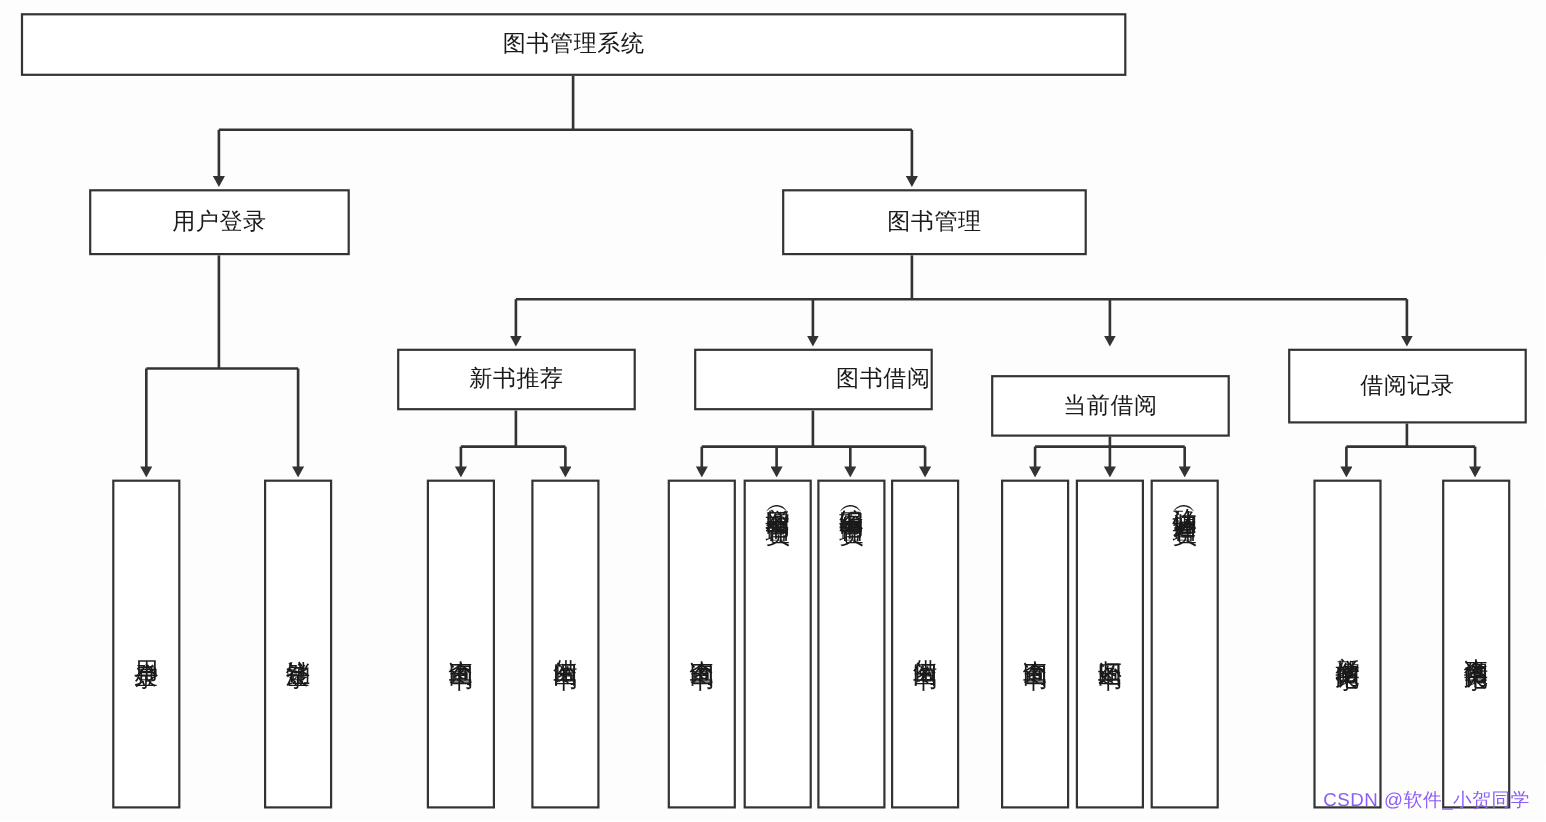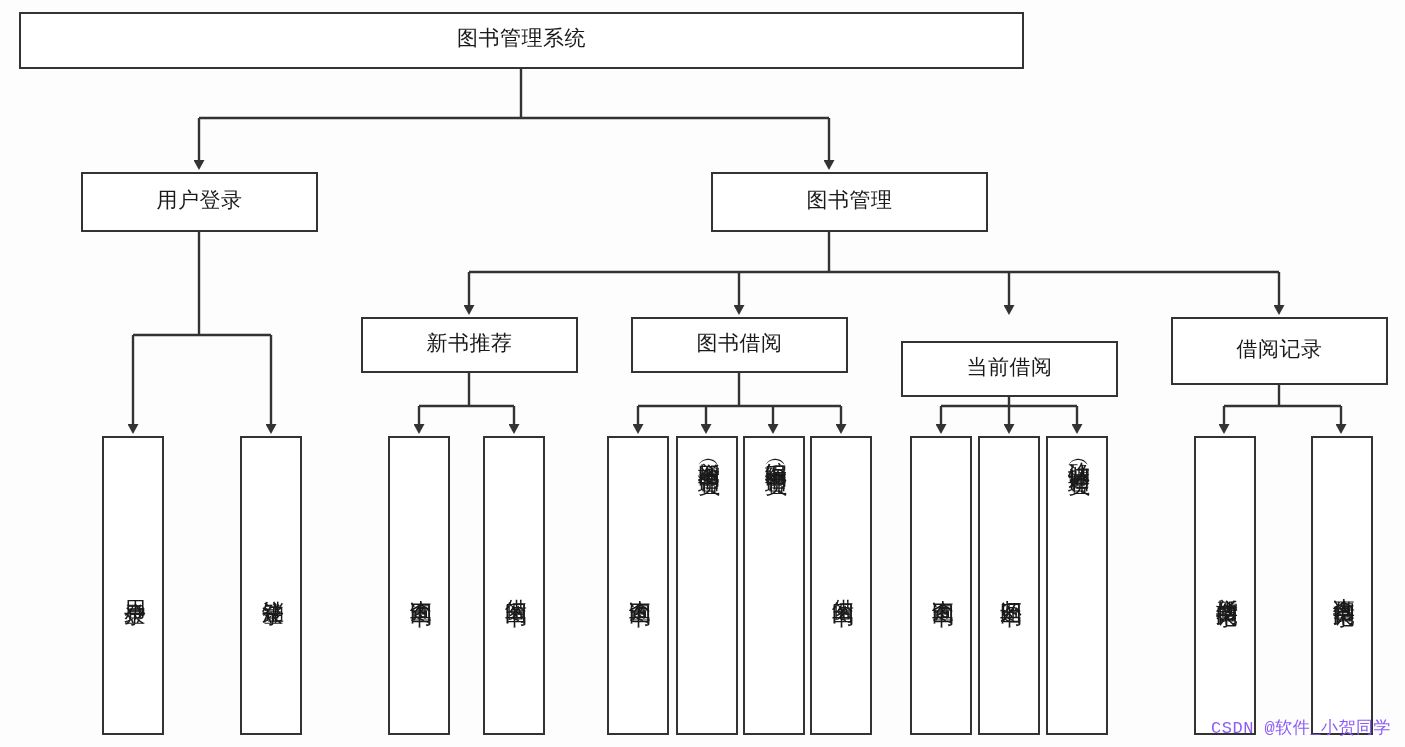--- a/index.html
+++ b/index.html
@@ -5,21 +5,21 @@
   html, body {
     margin: 0;
     padding: 0;
     background: #ffffff;
   }
   #canvas {
     position: relative;
     width: 1405px;
     height: 747px;
     background: #fdfdfd;
-    font-family: Liberation Mono, monospace;
+    font-family: Liberation Sans, sans-serif;
     overflow: hidden;
   }
   #diagram-svg {
     position: absolute;
     left: 0;
     top: 0;
     width: 1405px;
     height: 747px;
   }
   .node {
@@ -131,21 +131,21 @@
   <div class="node horizontal" style="left:81px; top:172px; width:237px; height:60px;">
     <span class="node-label">用户登录</span>
   </div>
   <div class="node horizontal" style="left:711px; top:172px; width:277px; height:60px;">
     <span class="node-label">图书管理</span>
   </div>
 
   <div class="node horizontal" style="left:361px; top:317px; width:217px; height:56px;">
     <span class="node-label">新书推荐</span>
   </div>
-  <div class="node horizontal" style="left:631px; top:317px; width:217px; height:56px;">
+  <div class="node horizontal" style="left:631px; top:317px; width:217px; height:56px;justify-content:flex-end;">
     <span class="node-label">图书借阅</span>
   </div>
   <div class="node horizontal" style="left:901px; top:317px; width:217px; height:56px;margin-top:24px;">
     <span class="node-label">当前借阅</span>
   </div>
   <div class="node horizontal" style="left:1171px; top:317px; width:217px; height:68px;">
     <span class="node-label">借阅记录</span>
   </div>
 
   <div class="node vertical center-v" style="left:102px; top:436px; width:62px; height:299px;">

